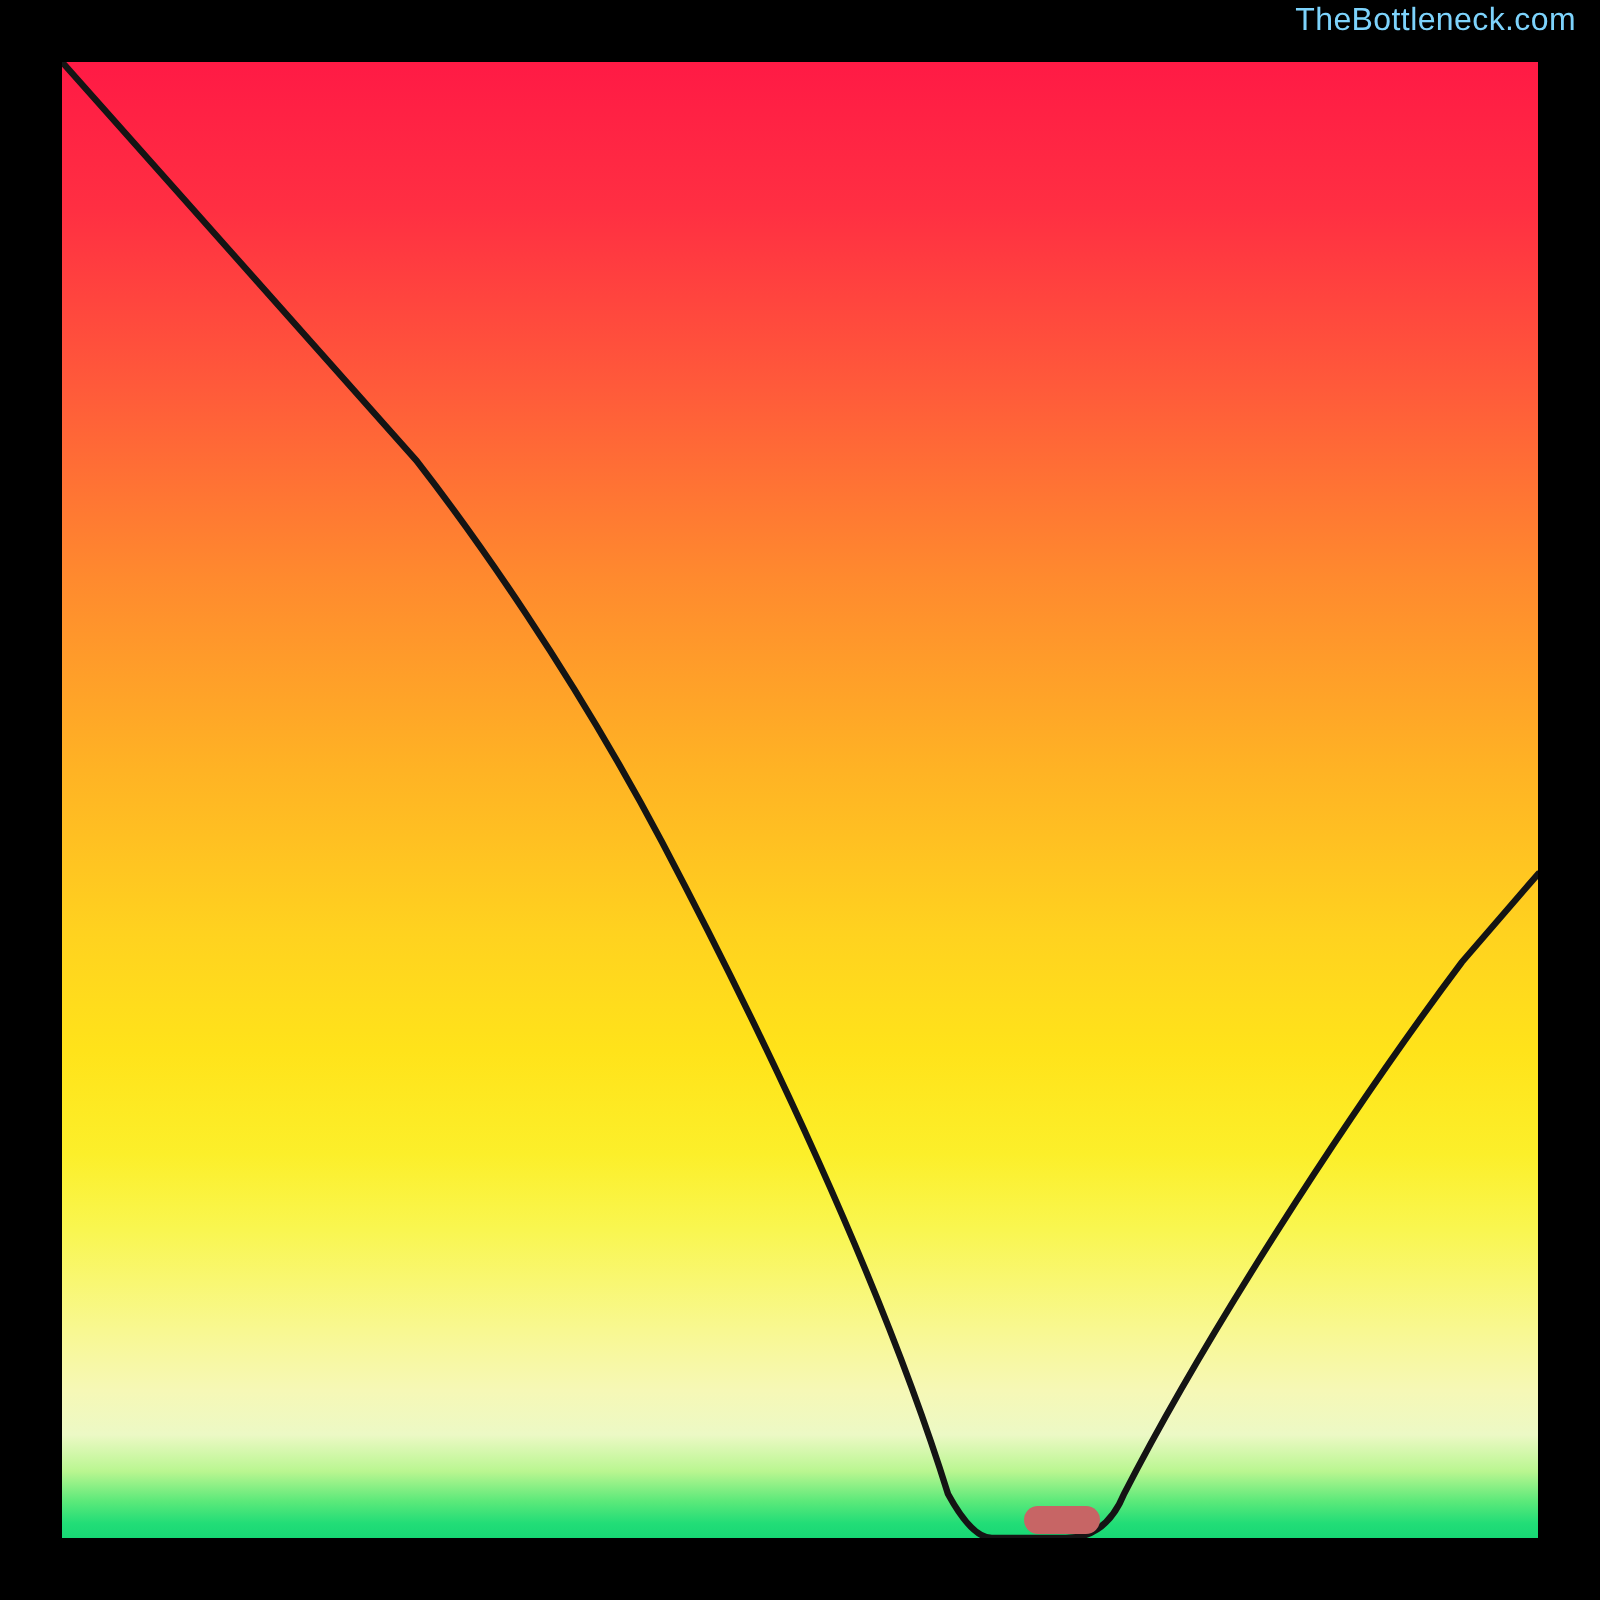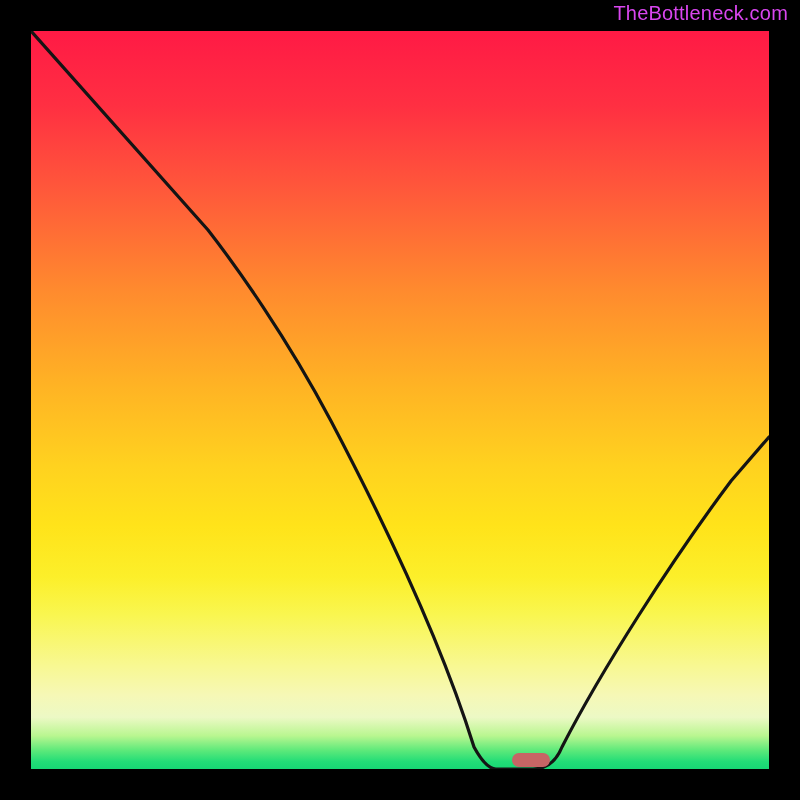--- a/index.html
+++ b/index.html
@@ -16,22 +16,22 @@
     left: 0;
     top: 0;
     width: 800px;
     height: 800px;
     background: #000;
   }
   .watermark {
     position: absolute;
     top: 2px;
     right: 12px;
-    color: #d946ef;
-    font-size: 20px;
+    color: #7dd3fc;
+    font-size: 16px;
     font-weight: 500;
     letter-spacing: 0.2px;
     pointer-events: none;
   }
   .plot {
     position: absolute;
     left: 31px;
     top: 31px;
     width: 738px;
     height: 738px;

